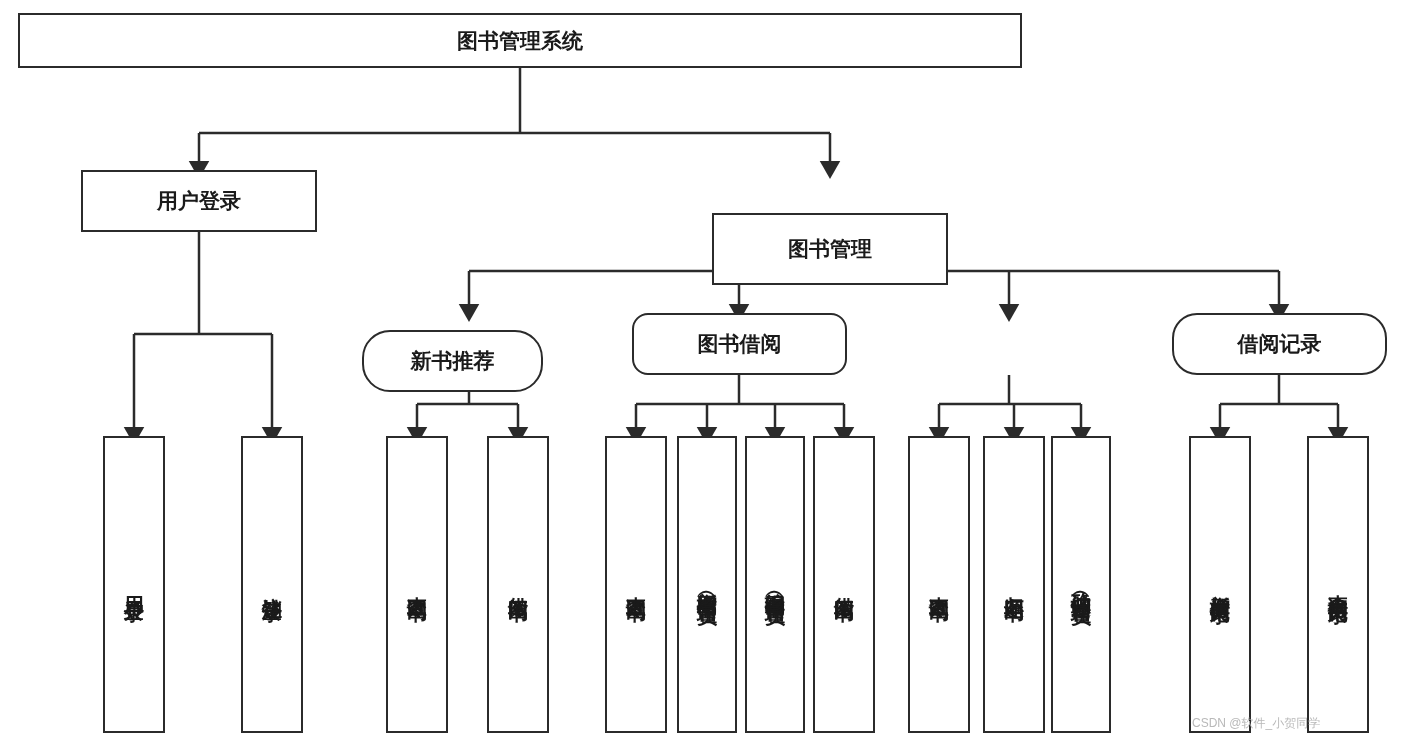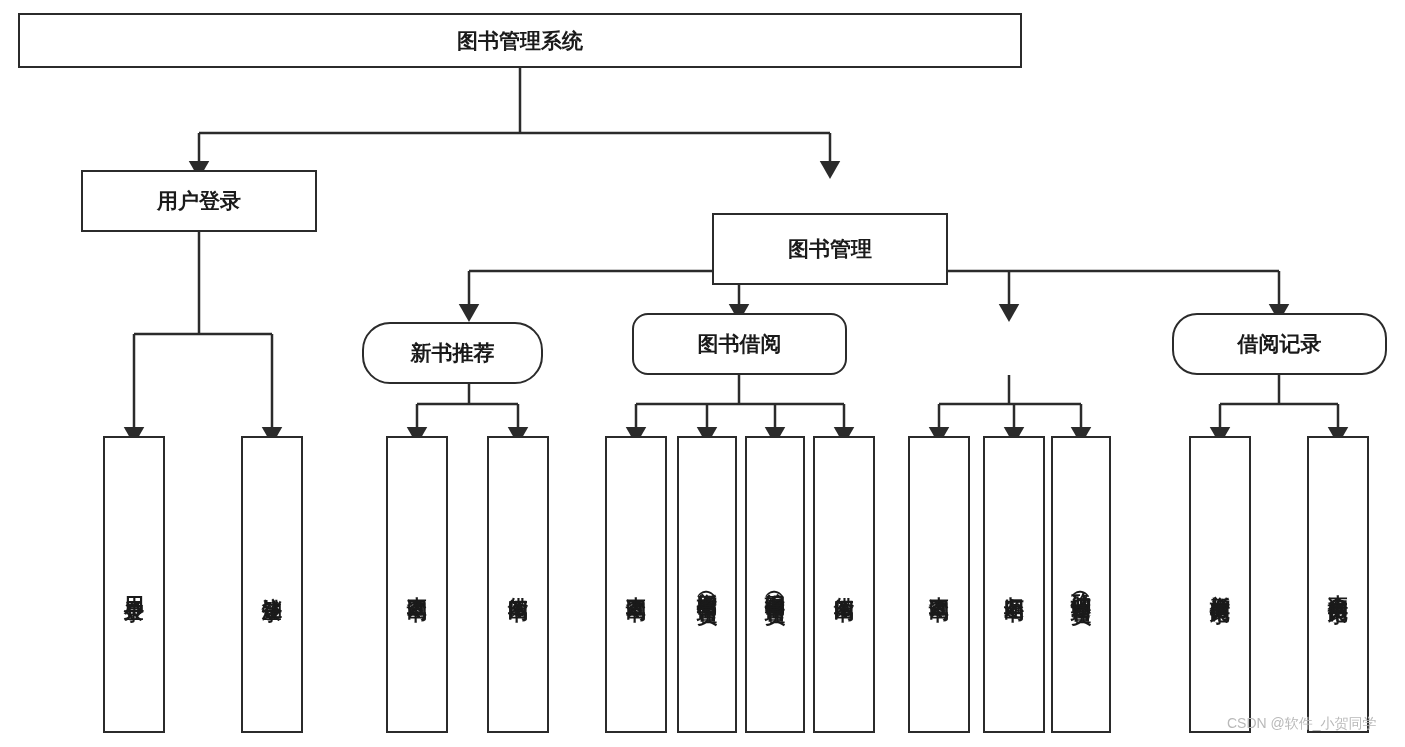--- a/index.html
+++ b/index.html
@@ -46,25 +46,24 @@
     color: #1a1a1a;
     writing-mode: vertical-rl;
     text-orientation: upright;
     letter-spacing: 2px;
     line-height: 1.05;
     text-align: center;
     white-space: nowrap;
   }
   .watermark {
     position: absolute;
-    font-size: 14px;
+    font-size: 12px;
     color: #b9b9b9;
     white-space: nowrap;
     pointer-events: none;
-    padding-left: 35px;
   }
 </style>
 </head>
 <body>
 
 <div id="diagram-root">
 
   <svg class="layer" viewBox="0 0 1405 747">
     <defs>
       <marker id="arrowhead" markerWidth="9" markerHeight="9" refX="1.2" refY="4.5" orient="auto" markerUnits="strokeWidth">
@@ -122,21 +121,21 @@
     <span class="node-label-h">图书管理系统</span>
   </div>
 
   <div class="node-box" style="left:81px; top:170px; width:236px; height:62px;">
     <span class="node-label-h">用户登录</span>
   </div>
   <div class="node-box" style="left:712px; top:170px; width:236px; height:72px;margin-top:43px;">
     <span class="node-label-h">图书管理</span>
   </div>
 
-  <div class="node-box" style="left:362px; top:322px; width:181px; height:62px;border-radius:28px;">
+  <div class="node-box" style="left:362px; top:330px; width:181px; height:62px;border-radius:28px;">
     <span class="node-label-h">新书推荐</span>
   </div>
   <div class="node-box" style="left:632px; top:313px; width:215px; height:62px;border-radius:16px;">
     <span class="node-label-h">图书借阅</span>
   </div>
   <div class="node-box" style="left:1172px; top:313px; width:215px; height:62px;border-radius:25px;">
     <span class="node-label-h">借阅记录</span>
   </div>
 
   <div class="node-box" style="left:103px; top:436px; width:62px; height:297px;">

